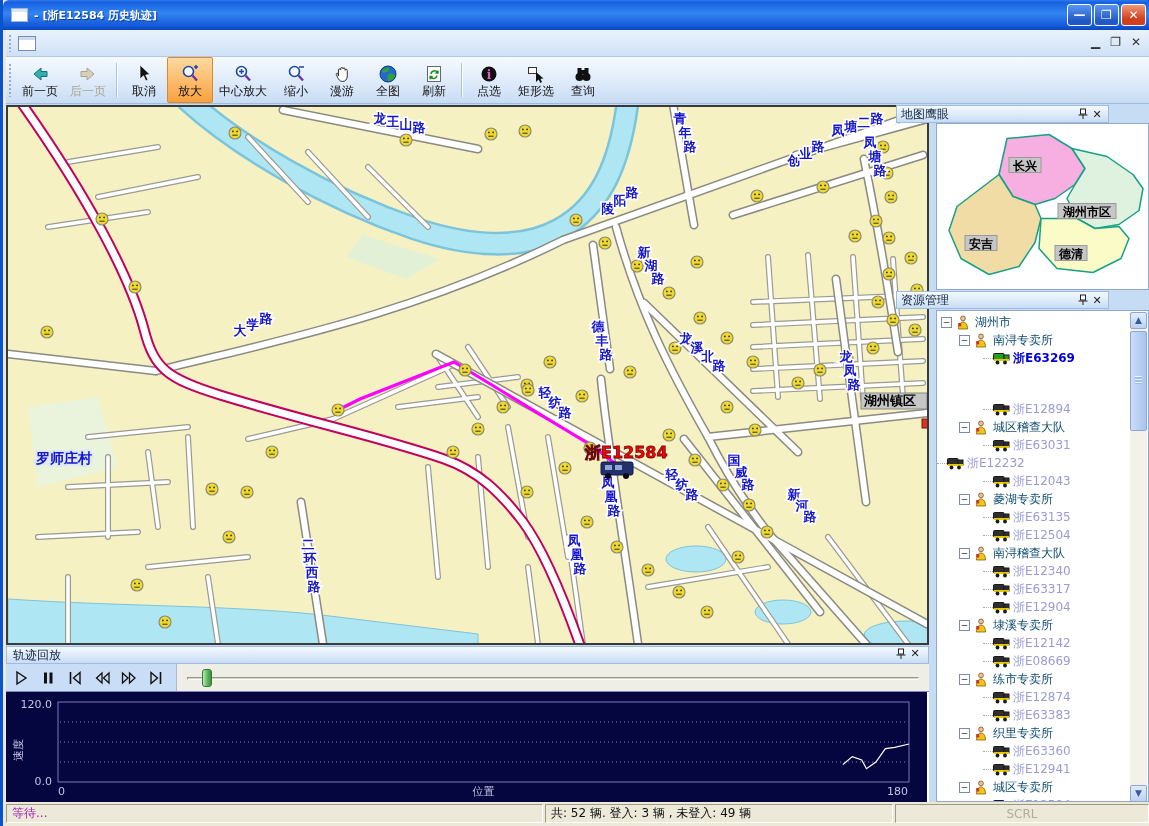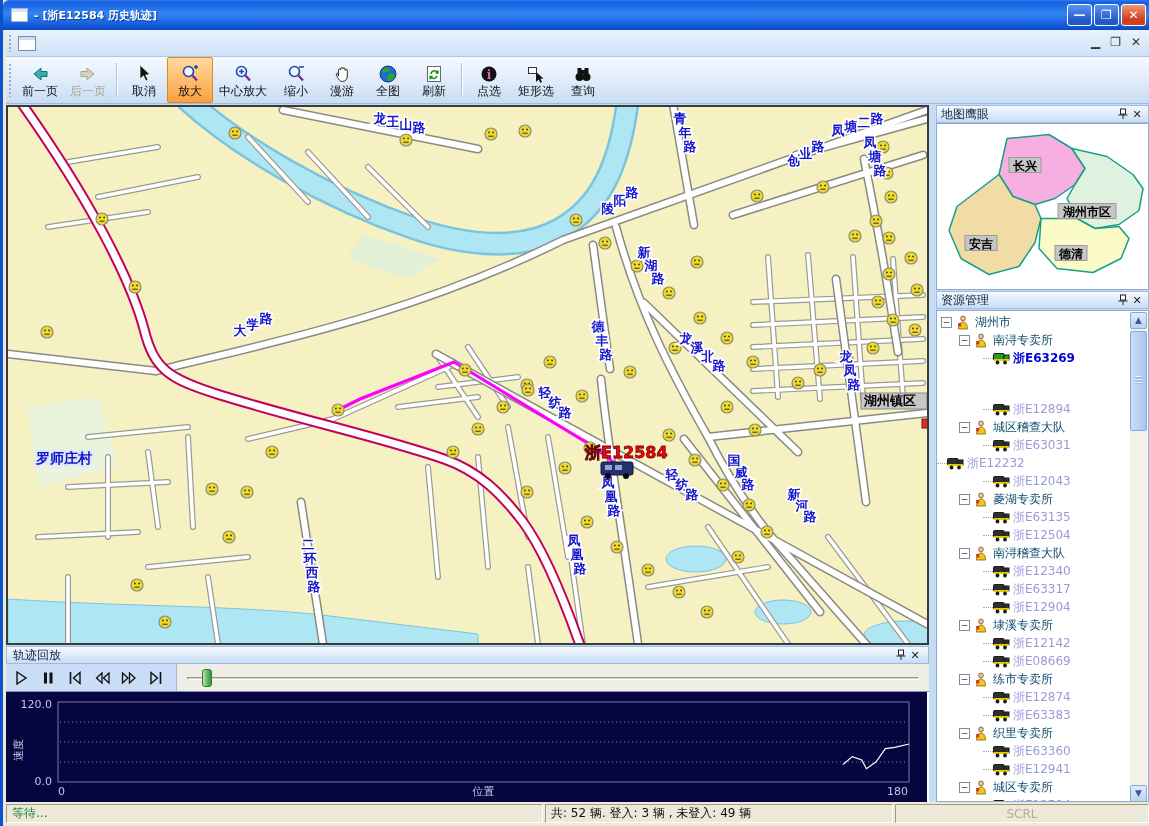--- a/index.html
+++ b/index.html
@@ -49,21 +49,21 @@
 
   
   #workspace { position:absolute; left:3px; top:104px; width:1143px; height:698px; background:#C6DCF5; }
 
   
   #map-view { position:absolute; left:0; top:1px; width:923px; height:540px;
     border:2px solid #3A3A3A; background:#F6F1C2; }
   #map-svg { display:block; }
 
   
-  .side-header { position:absolute; left:930px; width:213px; height:18px;
+  .side-header { position:absolute; left:890px; width:213px; height:18px;
     background:linear-gradient(180deg,#F4F9FF,#C9DDF5); border:1px solid #9FBBDE;
     font-size:12px; color:#10243F; display:flex; align-items:center; padding:0 4px; }
   .side-header .hspace { flex:1; }
   .hicon { width:14px; height:13px; display:flex; align-items:center; justify-content:center;
     color:#222; font-size:11px; }
   #overview-body { position:absolute; left:930px; top:19px; width:213px; height:167px;
     background:#fff; border:1px solid #8FA8CC; }
   #resources-body { position:absolute; left:930px; top:206px; width:213px; height:492px;
     background:#fff; border:1px solid #8FA8CC; overflow:hidden; }
 
@@ -84,41 +84,41 @@
     background:linear-gradient(180deg,#E2ECFB,#BCD2F2); border:1px solid #8CA8D8; border-radius:2px;
     color:#3A5A9C; font-size:9px; text-align:center; line-height:15px; }
   #sb-thumb { position:absolute; left:0; top:19px; width:17px; height:100px;
     background:linear-gradient(90deg,#CBDDF8,#A9C4EE); border:1px solid #87A6DC; border-radius:2px; }
   #sb-thumb::after { content:""; position:absolute; left:4px; right:4px; top:44px; height:8px;
     background:repeating-linear-gradient(180deg,#EDF3FC 0 1px,#9FBBE8 1px 3px); }
 
   
   #playback-header { position:absolute; left:0; top:542px; width:923px; height:18px;
     background:linear-gradient(180deg,#F4F9FF,#C9DDF5); border:1px solid #9FBBDE;
-    font-size:12px; color:#10243F; display:flex; align-items:center; padding:0 6px; }
+    font-size:12px; color:#10243F; display:flex; padding:0 6px; }
   #playback-controls { position:absolute; left:0; top:560px; width:923px; height:27px;
     background:#C9DDF6; display:flex; align-items:center; }
   .pb-btn { width:25px; height:23px; display:flex; align-items:center; justify-content:center; margin-left:2px; }
   #slider-zone { position:relative; flex:1; height:100%; background:#EFEEE6; margin-left:8px;
     border-left:1px solid #AAB8CC; }
   #slider-track { position:absolute; left:10px; right:10px; top:13px; height:3px;
     background:#D8D5C8; border:1px solid #9A9786; border-bottom-color:#fff; border-right-color:#fff; }
   #slider-thumb { position:absolute; top:5px; width:10px; height:18px; border-radius:3px;
     background:linear-gradient(90deg,#BFE6B8,#61B75E 55%,#3D8F3D); border:1px solid #2E7D32; }
 
   
   #chart-wrap { position:absolute; left:0; top:587px; width:923px; height:111px; background:#ffffff;
     border-top:1px solid #8888C0; }
 
   
   #statusbar { position:absolute; left:0; top:802px; width:1149px; height:24px; background:#ECE9D8;
     display:flex; padding:2px 3px 3px; gap:2px; font-size:12px; }
   .sb-sec { border:1px solid; border-color:#9D9A87 #FFFFFF #FFFFFF #9D9A87; padding:0 5px;
     display:flex; align-items:center; overflow:hidden; white-space:nowrap; }
-  #sb-msg { width:537px; color:#15803d; }
+  #sb-msg { width:537px; color:#a21caf; }
   #sb-xy { width:230px; color:#A5A293; }
   #sb-cnt { width:348px; color:#111; }
   #sb-scrl { flex:1; color:#B0AC9A; justify-content:center; }
 
   svg text { user-select:none; }
 </style>
 </head>
 <body>
 
 <div id="window-frame">

